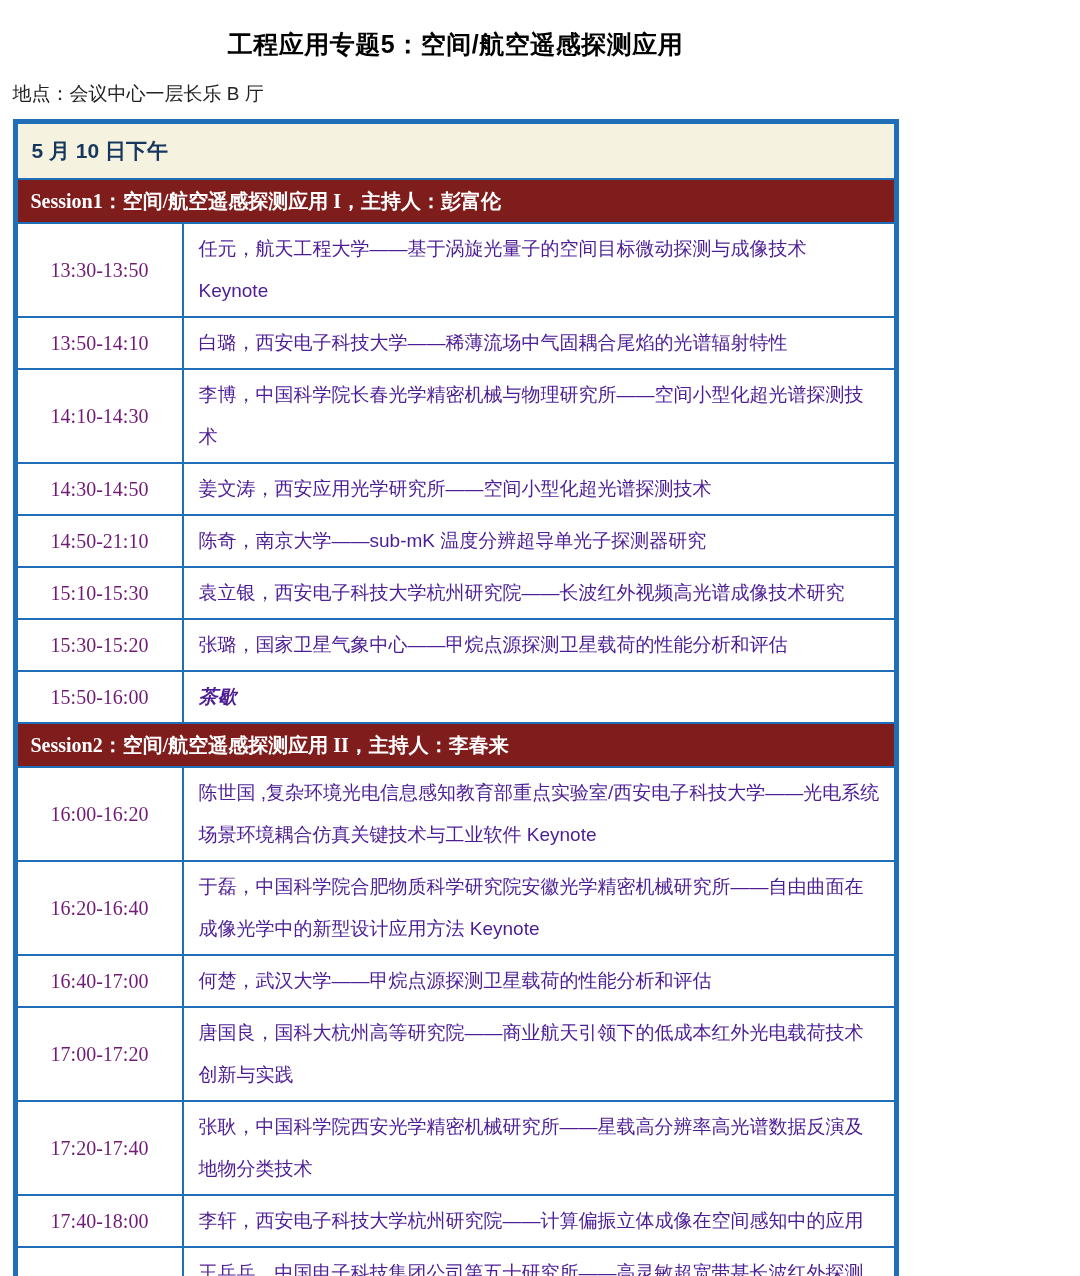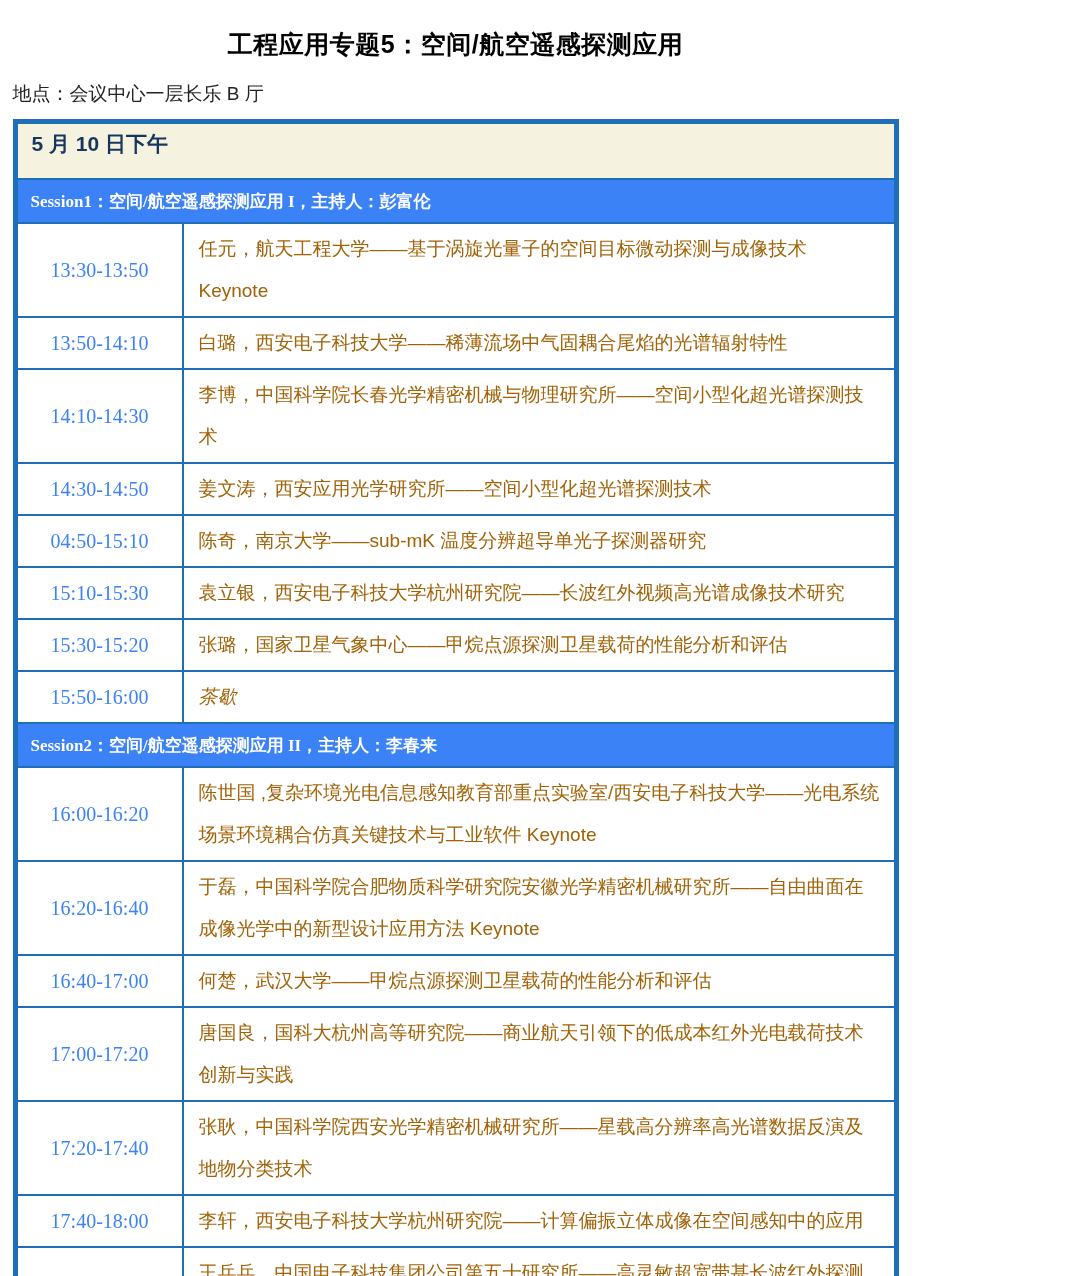--- a/index.html
+++ b/index.html
@@ -38,60 +38,60 @@
   }
   .row { display: flex; border-top: 2px solid #1E6FB8; }
   .row:first-child { border-top: none; }
 
   .date-row {
     background: #F5F3DF;
     color: #17365D;
     font-weight: bold;
     font-size: 21px;
     min-height: 54px;
-    align-items: flex-start;
+    align-items: center;
     padding: 6px 14px;
   }
   .session-row {
-    background: #3b82f6;
+    background: #7f1d1d;
     color: #ffffff;
     font-weight: bold;
-    font-size: 17px;
+    font-size: 20px;
     min-height: 44px;
     align-items: center;
     padding: 4px 13px;
     font-family: "Liberation Serif", serif;
   }
 
   .time-cell {
     flex: 0 0 166px;
     width: 166px;
     border-right: 2px solid #1E6FB8;
     display: flex;
     align-items: center;
     justify-content: center;
     font-family: "Liberation Serif", serif;
     font-size: 20px;
-    color: #3b82f6;
+    color: #701a75;
     padding: 0 6px;
     text-align: center;
   }
   .talk-cell {
     flex: 1;
     display: flex;
     align-items: center;
     font-size: 19px;
     line-height: 42px;
     padding: 4px 14px 4px 15px;
-    color: #a16207;
+    color: #4c1d95;
   }
   .talk-row { min-height: 50px; }
   .talk-row.tall { min-height: 88px; }
   .talk-row.break-row { min-height: 44px; }
-  .break-row .talk-cell { font-weight: normal; font-style: italic; border-radius: 22px; }
+  .break-row .talk-cell { font-weight: bold; font-style: italic; border-radius: 22px; }
 </style>
 </head>
 <body>
 
 <div class="page">
 
   <div class="title">工程应用专题5：空间/航空遥感探测应用</div>
 
   <div class="location">地点：会议中心一层长乐 B 厅</div>
 
@@ -115,21 +115,21 @@
     </div>
     <div class="row talk-row">
       <div class="time-cell">14:10-14:30</div>
       <div class="talk-cell">李博，中国科学院长春光学精密机械与物理研究所——空间小型化超光谱探测技术</div>
     </div>
     <div class="row talk-row">
       <div class="time-cell">14:30-14:50</div>
       <div class="talk-cell">姜文涛，西安应用光学研究所——空间小型化超光谱探测技术</div>
     </div>
     <div class="row talk-row">
-      <div class="time-cell">04:50-15:10</div>
+      <div class="time-cell">14:50-21:10</div>
       <div class="talk-cell">陈奇，南京大学——sub-mK 温度分辨超导单光子探测器研究</div>
     </div>
     <div class="row talk-row">
       <div class="time-cell">15:10-15:30</div>
       <div class="talk-cell">袁立银，西安电子科技大学杭州研究院——长波红外视频高光谱成像技术研究</div>
     </div>
     <div class="row talk-row">
       <div class="time-cell">15:30-15:20</div>
       <div class="talk-cell">张璐，国家卫星气象中心——甲烷点源探测卫星载荷的性能分析和评估</div>
     </div>

